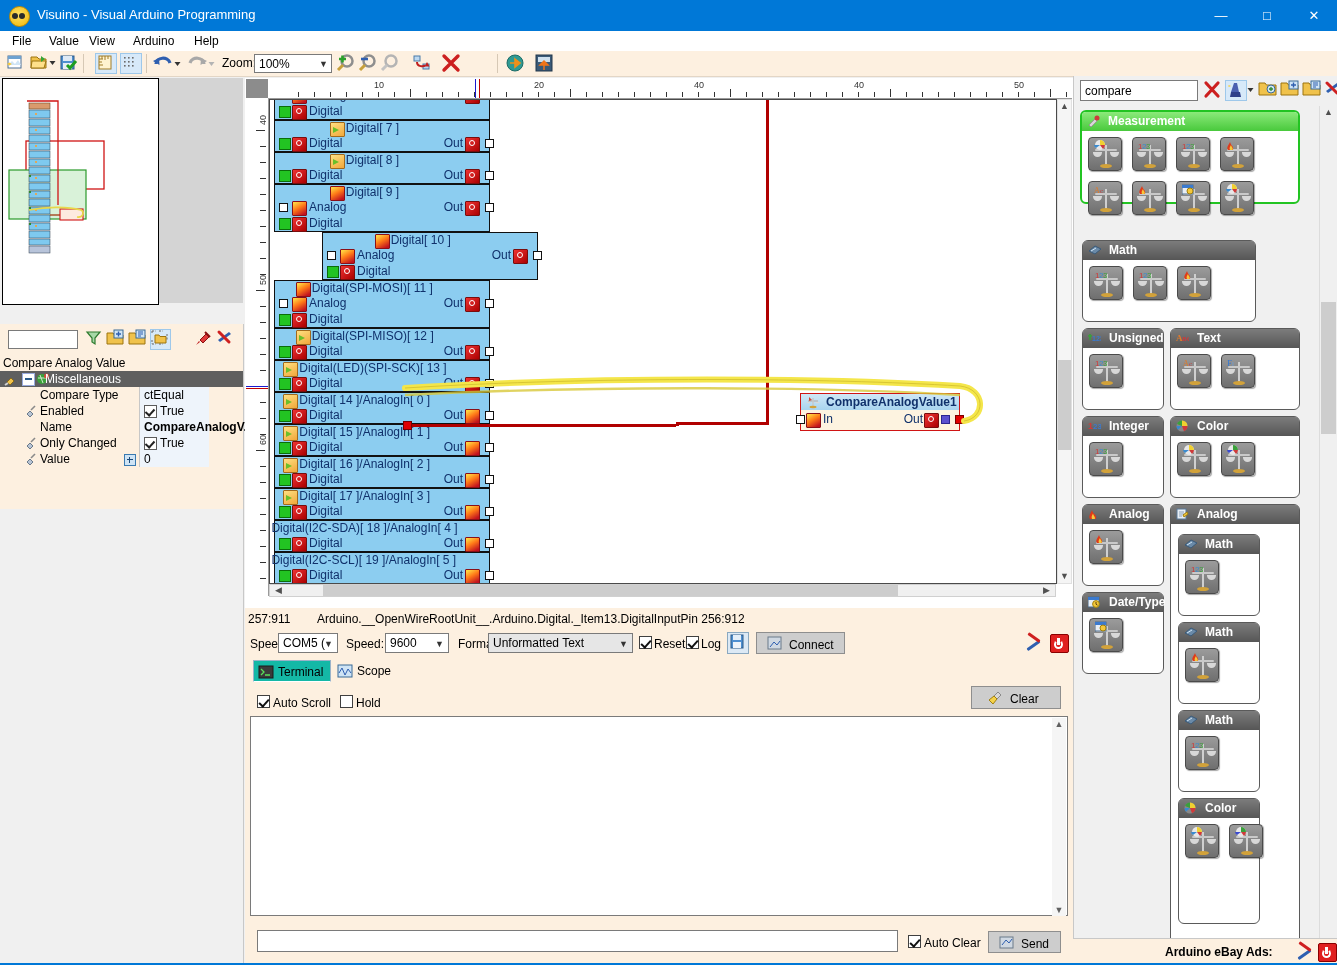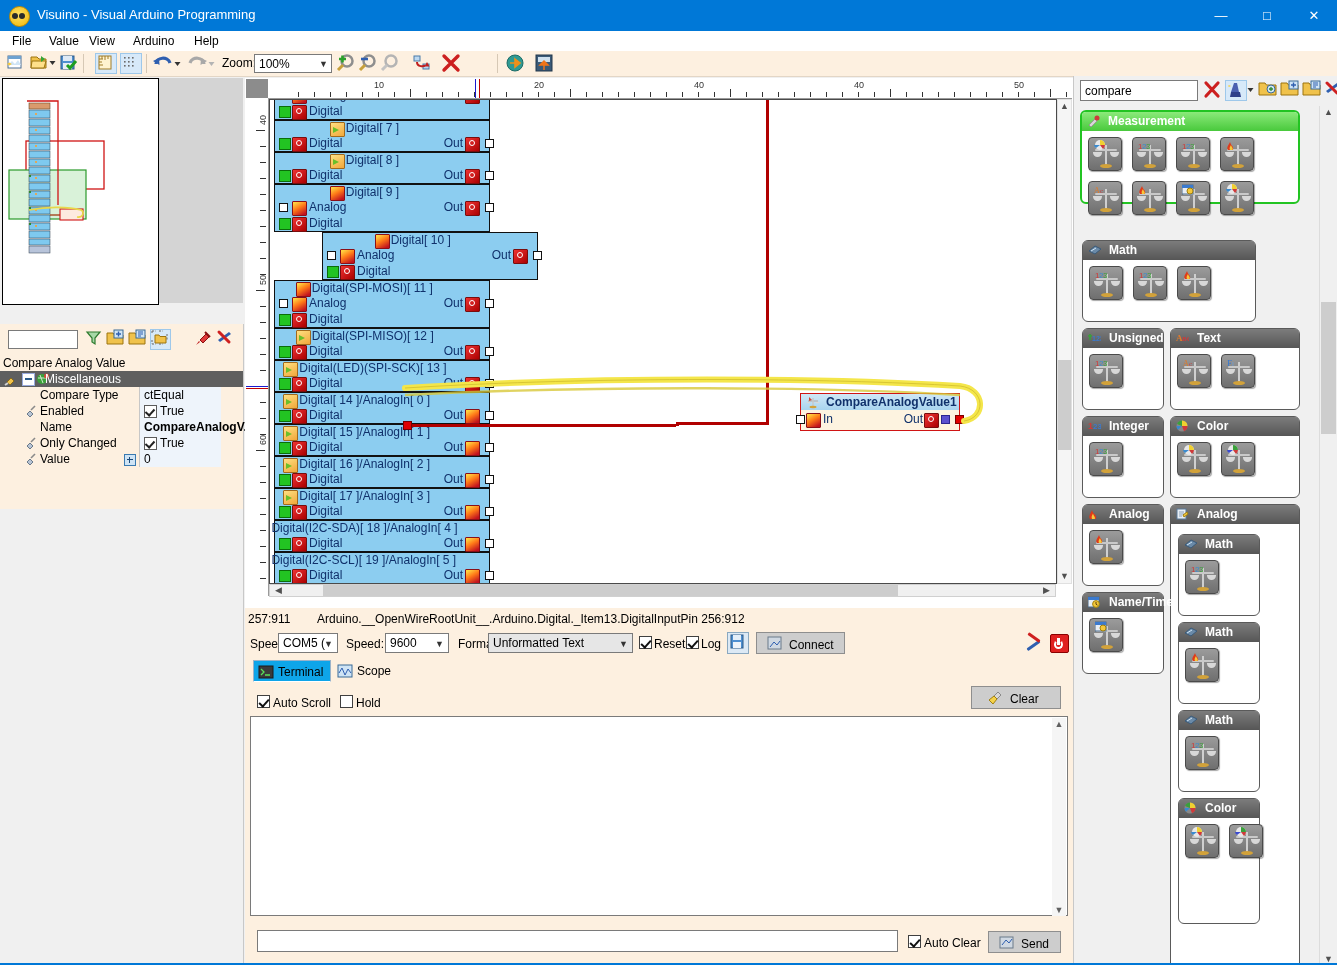--- a/index.html
+++ b/index.html
@@ -42,21 +42,21 @@
   .props-tab{position:absolute;left:3px;top:0px;width:88px;height:21px;background:#fdf0e0;border:1px solid #9bb3c9;border-bottom:1px solid #fdf0e0;box-sizing:border-box;}
   .props-tab .lb{position:absolute;left:25px;top:4px;font-size:12px;}
 
   .props-panel{position:absolute;left:0;top:324px;width:243px;height:185px;background:#fdf0e0;border-right:1px solid #c8c8c8;}
   .pf-input{position:absolute;left:8px;top:6px;width:70px;height:19px;background:#fff;border:1px solid #7a7a7a;box-sizing:border-box;}
   .pbtn{position:absolute;top:5px;width:21px;height:21px;}
   .pbtn.sel{background:#d7e9f9;border:1px solid #9ec8ea;box-sizing:border-box;}
   .prop-head{position:absolute;left:3px;top:32px;font-size:12px;}
   .cat-row{position:absolute;left:0;top:47px;width:243px;height:16px;background:#5f5f5f;color:#fff;}
   .cat-row .lb{position:absolute;left:45px;top:1px;font-size:12px;}
-  .prow{position:absolute;left:0;width:214px;height:16px;padding-left:12px;}
+  .prow{position:absolute;left:0;width:214px;height:16px;}
   .prow .pn{position:absolute;left:40px;top:1px;font-size:12px;}
   .prow .pvwrap{position:absolute;left:139px;top:0;right:5px;height:16px;background:#eef4fb;border-left:1px solid #c7c7c7;}
   .prow .pv{position:absolute;left:4px;top:1px;font-size:12px;}
   .prow .pv.bold{font-weight:bold;}
   .ckbox{position:absolute;left:4px;top:2px;width:11px;height:11px;background:#fff;border:1px solid #5b5b5b;}
   .ckbox:after{content:"";position:absolute;left:2px;top:1px;width:4px;height:7px;border:solid #222;border-width:0 2px 2px 0;transform:rotate(42deg);}
   .leftfill{position:absolute;left:0;top:509px;width:243px;height:456px;background:#f0f0f0;border-right:1px solid #c8c8c8;}
 
   
   .designer{position:absolute;left:245px;top:78px;width:828px;height:530px;background:#fff;}
@@ -116,21 +116,21 @@
   .combo .cvv{position:absolute;left:4px;top:2px;}
   .combo .arr{position:absolute;right:4px;top:5px;font-size:9px;color:#333;}
   .cbx{position:absolute;top:6px;width:13px;height:13px;background:#fff;border:1px solid #404040;box-sizing:border-box;}
   .cbx.on:after{content:"";position:absolute;left:3px;top:1px;width:4px;height:8px;border:solid #111;border-width:0 2px 2px 0;transform:rotate(42deg);}
   .btn{position:absolute;background:#cdcdcd;border:1px solid #8e8e8e;box-sizing:border-box;font-size:12px;}
   .btn .bl{position:absolute;top:5px;}
 
   
   .termtabs{position:absolute;left:245px;top:658px;width:828px;height:24px;background:#fdf0e0;border-bottom:1px solid #9bb3c9;}
   .ttab{position:absolute;top:2px;height:22px;box-sizing:border-box;font-size:12px;}
-  .ttab.act{background:#0ea5e9;border:1px solid #9bb3c9;border-bottom:1px solid #fff;}
+  .ttab.act{background:#14b8a6;border:1px solid #9bb3c9;border-bottom:1px solid #fff;}
   .ttab .tl{position:absolute;left:24px;top:4px;}
   .termpanel{position:absolute;left:245px;top:682px;width:828px;height:283px;background:#fdf0e0;}
   .termbox{position:absolute;left:5px;top:34px;width:818px;height:200px;background:#fff;border:1px solid #7a7a7a;box-sizing:border-box;}
   .termscroll{position:absolute;right:1px;top:1px;width:14px;height:198px;background:#f5f5f5;}
   .sendinput{position:absolute;left:12px;top:248px;width:641px;height:22px;background:#fff;border:1px solid #7a7a7a;box-sizing:border-box;}
 
   
   .toolbox{position:absolute;left:1073px;top:76px;width:264px;height:889px;background:#f0f0f0;border-left:1px solid #c8c8c8;}
   .tsearch{position:absolute;left:6px;top:4px;width:118px;height:21px;background:#fff;border:1px solid #7a7a7a;box-sizing:border-box;}
   .tsearch .tv{position:absolute;left:4px;top:3px;font-size:12px;}
@@ -1359,21 +1359,21 @@
           </div>
         </div>
         <div class="cat" style="left: 8px; top: 516px; width: 82px; height: 82px;">
           <div class="ch">
             <span style="position: absolute; left: 5px; top: 3px; width: 13px; height: 13px;"><svg width="13" height="12" viewBox="0 0 13 12">
                 <rect x="0" y="1" width="11" height="10" fill="#e8eef5" stroke="#4a6a8a"></rect>
                 <rect x="0" y="1" width="11" height="3" fill="#3a7acf"></rect>
                 <circle cx="8" cy="8" r="3.4" fill="#f5c83a" stroke="#a08010"></circle>
                 <path d="M8 6v2.2l1.5 1" stroke="#5a4010" fill="none"></path>
               </svg></span>
-            <span class="cl">Name/Time</span>
+            <span class="cl">Date/Type</span>
           </div>
           <div class="comp" style="left: 6px; top: 25px;">
             <span class="scale">
               <span class="spole"></span>
               <span class="sbeam"></span>
               <span class="spanL"></span>
               <span class="spanR"></span>
               <span class="sbase"></span>
               <span class="deco"><svg width="12" height="11" viewBox="0 0 12 11">
                   <rect x="0" y="1" width="11" height="9" fill="#e8eef5" stroke="#4a6a8a"></rect>
@@ -1494,15 +1494,20 @@
           </div>
         </div>
       </div>
     <div class="tbx-scroll">
       <div style="position:absolute;left:1px;top:1px;width:15px;text-align:center;font-size:9px;color:#505050">▲</div>
       <div class="tbx-thumb"></div>
       <div style="position:absolute;left:1px;bottom:2px;width:15px;text-align:center;font-size:9px;color:#505050">▼</div>
     </div>
   </div>
 
+  <div class="ads">
+    <span class="al">Arduino eBay Ads:</span>
+    <span class="wrench" style="left:224px;top:5px"></span>
+    <span class="pwr" style="left:245px;top:4px"></span>
+  </div>
   <div class="bottomline"></div>
 
 </div>
 
 </body></html>

